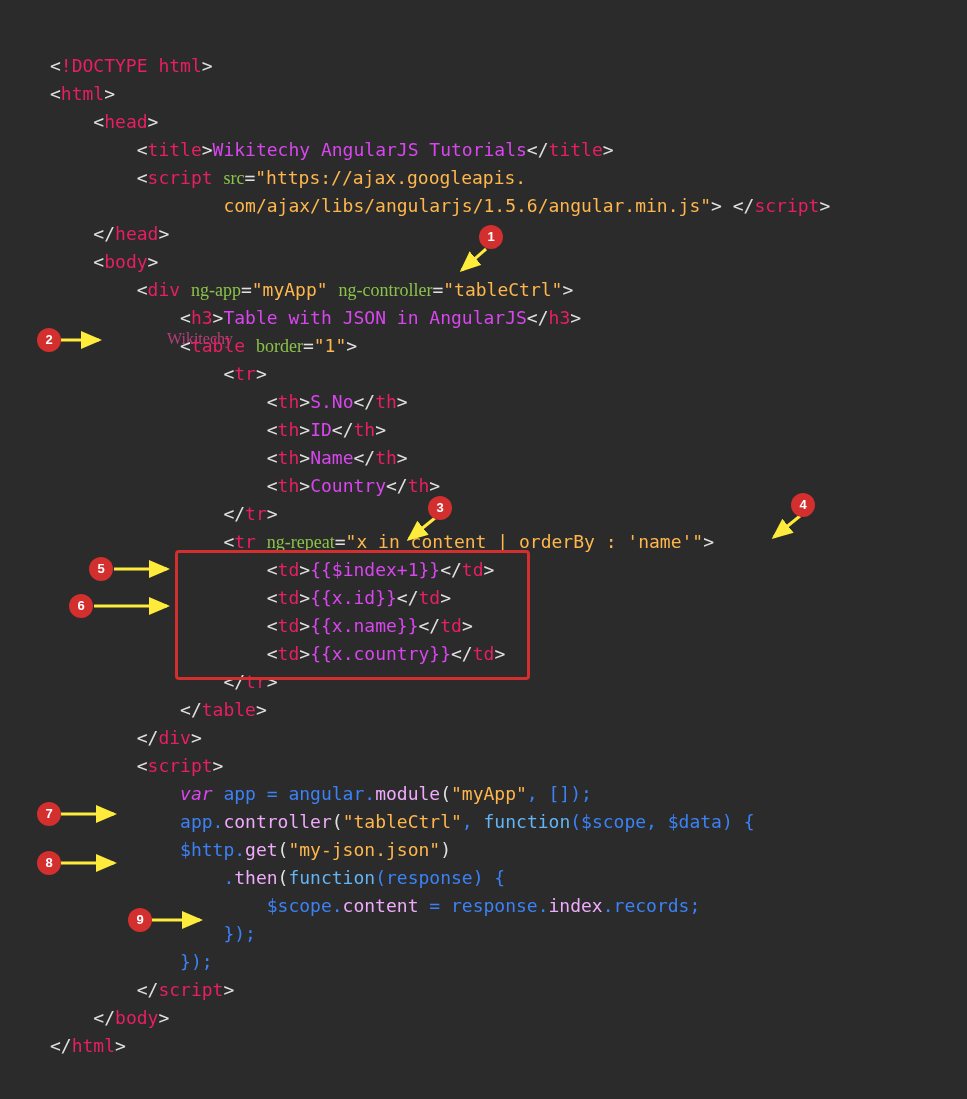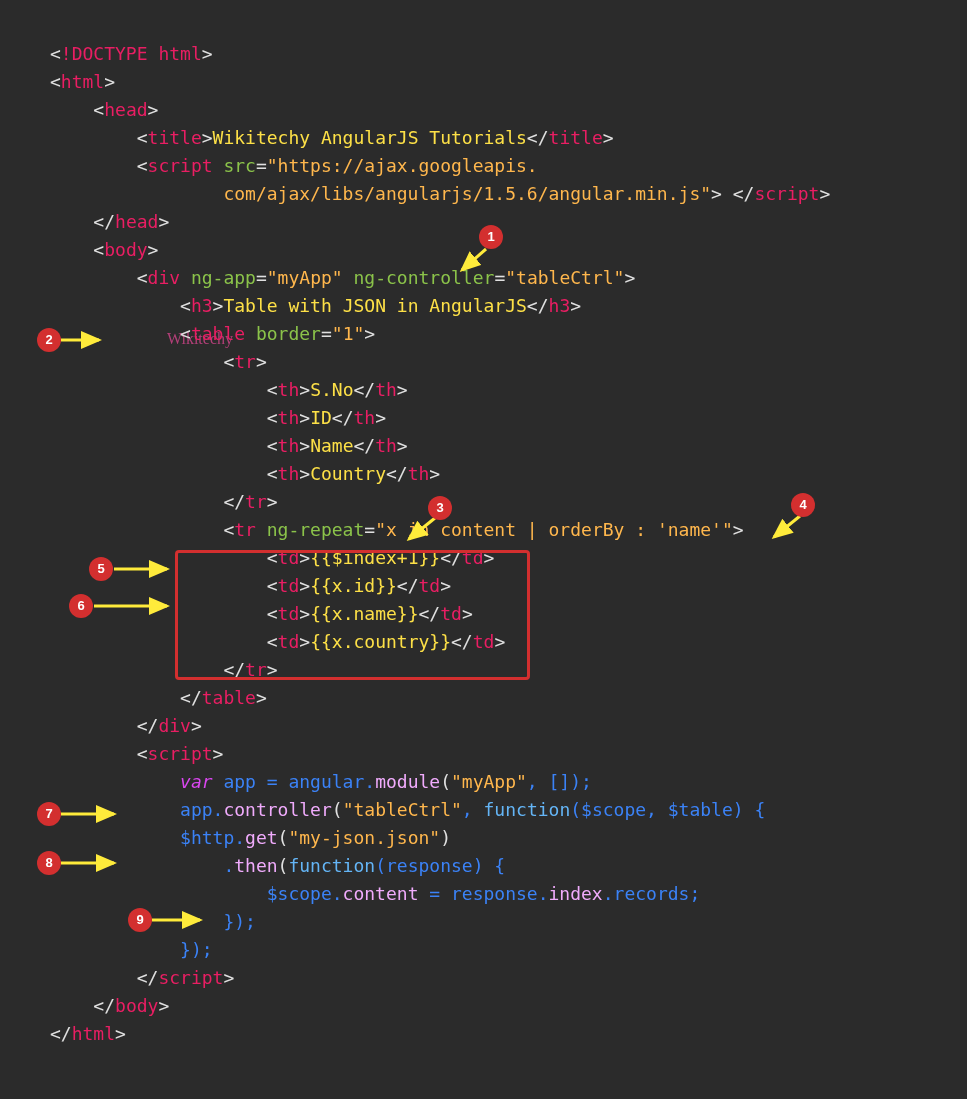--- a/index.html
+++ b/index.html
@@ -7,27 +7,27 @@
   background: #2b2b2b;
   font-family: 'Consolas', 'Monaco', monospace;
   font-size: 18px;
   line-height: 28px;
   padding: 40px 20px 20px 20px;
   position: relative;
   width: 967px;
   height: 1099px;
   color: #e0e0e0;
 }
-.code-container { position: relative; padding-left: 30px; }
+.code-container { position: relative; padding-left: 30px; margin-top: 12px; }
 .line { white-space: pre; height: 28px; }
 .tag { color: #e91e63; }
 .bracket { color: #e0e0e0; }
-.attr { color: #8bc34a; }
+.attr { color: #8bc34a; font-family: Liberation Serif, serif; }
 .string { color: #ffb74d; }
-.text { color: #fde047; }
+.text { color: #d946ef; }
 .keyword { color: #d946ef; font-style: italic; }
 .func { color: #64b5f6; }
 .var { color: #3b82f6; }
 .method { color: #f0abfc; }
 .paren { color: #e0e0e0; }
 .watermark { position:absolute; left:167px; top:325px; color:#ec4899; font-size:16px; font-family: Liberation Serif, serif; z-index:0; opacity:0.7; }
 .badge {
   position: absolute;
   width: 24px;
   height: 24px;
@@ -80,21 +80,21 @@
     <div class="line"><span>                </span><span class="bracket">&lt;</span><span class="tag">tr </span><span class="attr">ng-repeat</span><span class="bracket">=</span><span class="string">"x in content | orderBy : 'name'"</span><span class="bracket">&gt;</span></div>
     <div class="line"><span>                    </span><span class="bracket">&lt;</span><span class="tag">td</span><span class="bracket">&gt;</span><span class="text">{{$index+1}}</span><span class="bracket">&lt;/</span><span class="tag">td</span><span class="bracket">&gt;</span></div>
     <div class="line"><span>                    </span><span class="bracket">&lt;</span><span class="tag">td</span><span class="bracket">&gt;</span><span class="text">{{x.id}}</span><span class="bracket">&lt;/</span><span class="tag">td</span><span class="bracket">&gt;</span></div>
     <div class="line"><span>                    </span><span class="bracket">&lt;</span><span class="tag">td</span><span class="bracket">&gt;</span><span class="text">{{x.name}}</span><span class="bracket">&lt;/</span><span class="tag">td</span><span class="bracket">&gt;</span></div>
     <div class="line"><span>                    </span><span class="bracket">&lt;</span><span class="tag">td</span><span class="bracket">&gt;</span><span class="text">{{x.country}}</span><span class="bracket">&lt;/</span><span class="tag">td</span><span class="bracket">&gt;</span></div>
     <div class="line"><span>                </span><span class="bracket">&lt;/</span><span class="tag">tr</span><span class="bracket">&gt;</span></div>
     <div class="line"><span>            </span><span class="bracket">&lt;/</span><span class="tag">table</span><span class="bracket">&gt;</span></div>
     <div class="line"><span>        </span><span class="bracket">&lt;/</span><span class="tag">div</span><span class="bracket">&gt;</span></div>
     <div class="line"><span>        </span><span class="bracket">&lt;</span><span class="tag">script</span><span class="bracket">&gt;</span></div>
     <div class="line"><span>            </span><span class="keyword">var</span><span class="var"> app = angular.</span><span class="method">module</span><span class="paren">(</span><span class="string">"myApp"</span><span class="var">, []);</span></div>
-    <div class="line"><span>            </span><span class="var">app.</span><span class="method">controller</span><span class="paren">(</span><span class="string">"tableCtrl"</span><span class="var">, </span><span class="func">function</span><span class="var">($scope, $table) {</span></div>
+    <div class="line"><span>            </span><span class="var">app.</span><span class="method">controller</span><span class="paren">(</span><span class="string">"tableCtrl"</span><span class="var">, </span><span class="func">function</span><span class="var">($scope, $data) {</span></div>
     <div class="line"><span>            </span><span class="var">$http.</span><span class="method">get</span><span class="paren">(</span><span class="string">"my-json.json"</span><span class="paren">)</span></div>
     <div class="line"><span>                </span><span class="var">.</span><span class="method">then</span><span class="paren">(</span><span class="func">function</span><span class="var">(response) {</span></div>
     <div class="line"><span>                    </span><span class="var">$scope.</span><span class="method">content</span><span class="var"> = response.</span><span class="method">index</span><span class="var">.records;</span></div>
     <div class="line"><span>                </span><span class="var">});</span></div>
     <div class="line"><span>            </span><span class="var">});</span></div>
     <div class="line"><span>        </span><span class="bracket">&lt;/</span><span class="tag">script</span><span class="bracket">&gt;</span></div>
     <div class="line"><span>    </span><span class="bracket">&lt;/</span><span class="tag">body</span><span class="bracket">&gt;</span></div>
     <div class="line"><span></span><span class="bracket">&lt;/</span><span class="tag">html</span><span class="bracket">&gt;</span></div>
   </div>
 

